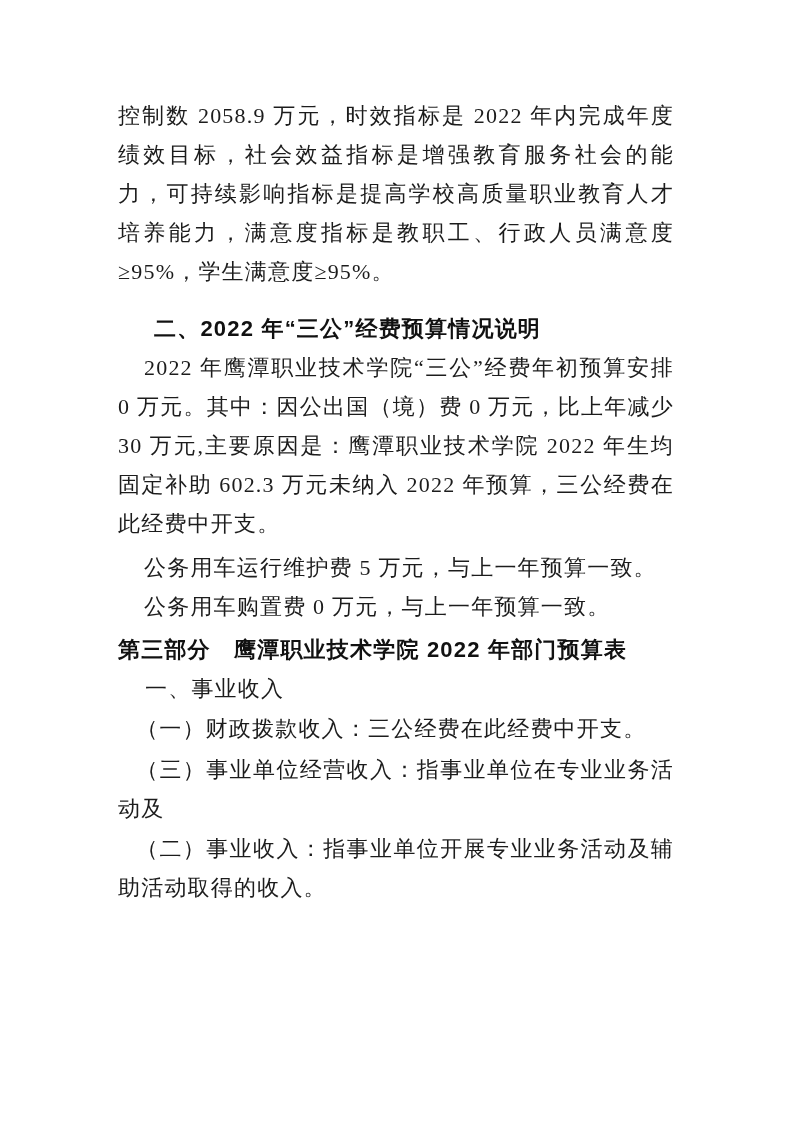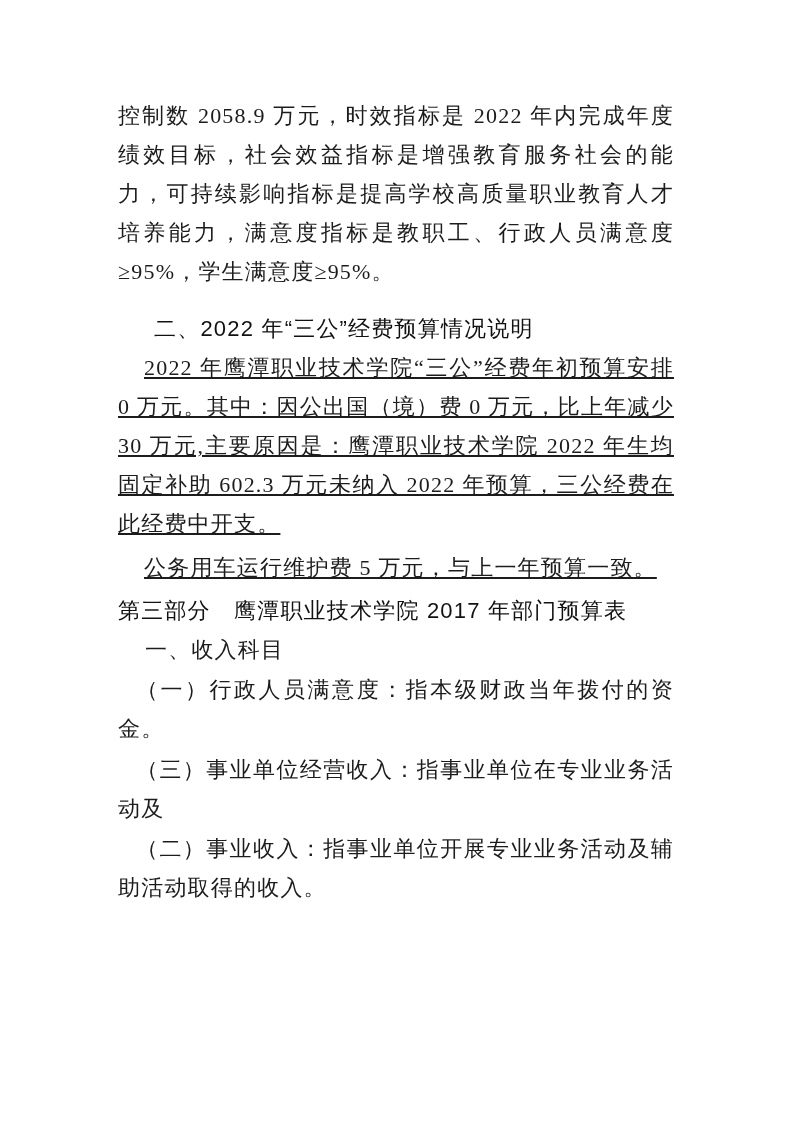--- a/index.html
+++ b/index.html
@@ -21,29 +21,29 @@
   }
   .page p {
     margin: 0;
     font-size: 22px;
     line-height: 39px;
     letter-spacing: 1.2px;
     text-align: justify;
     text-justify: inter-ideograph;
   }
   
-  .indent      { text-indent: 26px; text-decoration: underline; }
+  .indent      { text-indent: 26px; }
   .indent-sm   { text-indent: 18px; }
   .indent-md   { text-indent: 27px; }
   .indent-lg   { text-indent: 40px; }
   .indent-h    { text-indent: 36px; }
   
   .heading {
     font-family: "Liberation Sans", "DejaVu Sans", sans-serif;
-    font-weight: 400;
+    font-weight: 700;
     color: #111111;
   }
   .centered { text-align: center; text-indent: 0; }
   
   .mt18 { margin-top: 18px !important; }
   .mt15 { margin-top: 15px !important; }
   .mt5  { margin-top: 5px  !important; }
   .mt4  { margin-top: 4px  !important; }
   .mt2  { margin-top: 2px  !important; }
   .mt1  { margin-top: 1px  !important; }
@@ -55,26 +55,27 @@
 
   <p class="body">控制数 2058.9 万元，时效指标是 2022 年内完成年度绩效目标，社会效益指标是增强教育服务社会的能力，可持续影响指标是提高学校高质量职业教育人才培养能力，满意度指标是教职工、行政人员满意度≥95%，学生满意度≥95%。</p>
 
   <p class="heading indent-h mt18">二、2022 年“三公”经费预算情况说明</p>
 
   <p class="indent">2022 年鹰潭职业技术学院“三公”经费年初预算安排 0 万元。其中：因公出国（境）费 0 万元，比上年减少 30 万元,主要原因是：鹰潭职业技术学院 2022 年生均固定补助 602.3 万元未纳入 2022 年预算，三公经费在此经费中开支。</p>
 
 
   <p class="indent mt5">公务用车运行维护费 5 万元，与上一年预算一致。</p>
 
+  <p class="indent">公务用车购置费 0 万元，与上一年预算一致。</p>
 
-  <p class="heading centered mt4">第三部分　鹰潭职业技术学院 2017 年部门预算表</p>
+  <p class="heading centered mt4">第三部分　鹰潭职业技术学院 2022 年部门预算表</p>
 
 
 
-  <p class="indent-md">一、收入科目</p>
+  <p class="indent-md">一、事业收入</p>
 
-  <p class="indent-sm mt1">（一）行政人员满意度：指本级财政当年拨付的资金。</p>
+  <p class="indent-sm mt1">（一）财政拨款收入：三公经费在此经费中开支。</p>
 
   <p class="indent-sm mt2">（三）事业单位经营收入：指事业单位在专业业务活动及</p>
 
   <p class="indent-sm mt1">（二）事业收入：指事业单位开展专业业务活动及辅助活动取得的收入。</p>
 
 </div>
 
 </body></html>

